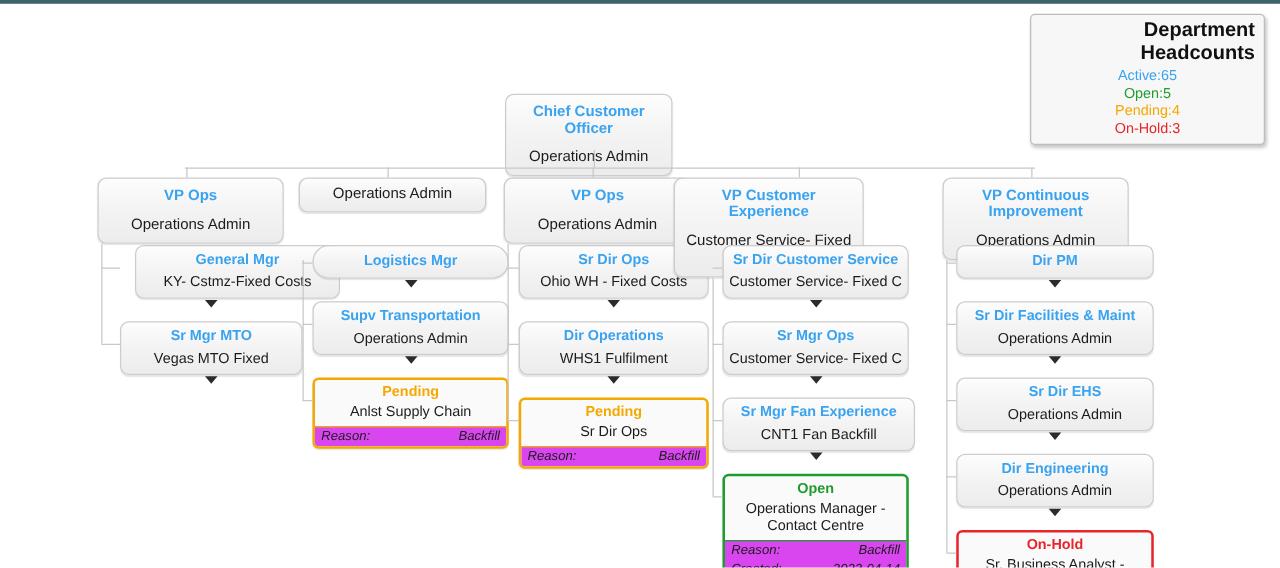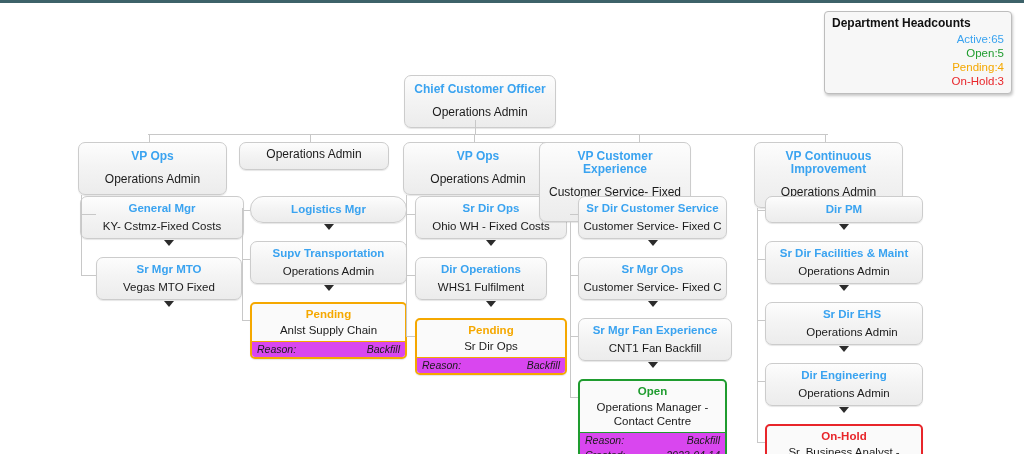--- a/index.html
+++ b/index.html
@@ -124,58 +124,58 @@
     left: 824px; top: 11px;
     width: 188px;
     box-sizing: border-box;
     background: #f7f7f7;
     border: 1px solid #bdbdbd;
     border-radius: 4px;
     box-shadow: 1px 2px 3px rgba(0,0,0,0.22);
     padding: 4px 7px 5px 7px;
   }
   #legend .legend-title {
-    text-align: left;
+    text-align: right;
     font-weight: bold;
-    font-size: 12px;
+    font-size: 16px;
     color: #111111;
     padding-bottom: 2px;
   }
   #legend .legend-row {
     display: flex;
-    justify-content: flex-end;
+    justify-content: center;
     font-size: 11.5px;
     line-height: 14px;
   }
   #legend .legend-row.active  { color: #3aa3f0; }
   #legend .legend-row.open    { color: #1f9c2f; }
   #legend .legend-row.pending { color: #f5a800; }
   #legend .legend-row.onhold  { color: #e8252a; }
 </style>
 </head>
 <body>
 
 <div id="top-strip"></div>
 
 <div id="chart-canvas">
 
-  <div class="node big" id="root-node" style="left:404px; top:72px; width:152px;">
+  <div class="node big" id="root-node" style="left:404px; top:72px; width:134px;">
     <div class="title">Chief Customer Officer</div>
     <div class="subtitle">Operations Admin</div>
   </div>
 
   <div id="generated">
       <div class="conn v" style="left:475px; top:117px; height:14px;"></div>
       <div class="conn h" style="left:148px; top:131px; width:680px;"></div>
       <div class="conn v" style="left:149px; top:131px; height:8px;"></div>
       <div class="node big" style="left: 78px; top: 139px; width: 149px;">
         <div class="title">VP Ops</div>
         <div class="subtitle">Operations Admin</div>
       </div>
-      <div class="node" style="left: 80px; top: 193px; width: 164px;">
+      <div class="node" style="left: 108px; top: 193px; width: 164px;">
         <div class="title">General Mgr</div>
         <div class="subtitle">KY- Cstmz-Fixed Costs</div>
       </div>
       <div class="conn h" style="left:81px; top:211px; width:15px;"></div>
       <div class="arrow-down" style="left:164px; top:237px;"></div>
       <div class="node" style="left: 96px; top: 254px; width: 146px;">
         <div class="title">Sr Mgr MTO</div>
         <div class="subtitle">Vegas MTO Fixed</div>
       </div>
       <div class="conn h" style="left:81px; top:272px; width:15px;"></div>
@@ -212,21 +212,21 @@
       <div class="node big" style="left: 403px; top: 139px; width: 150px;">
         <div class="title">VP Ops</div>
         <div class="subtitle">Operations Admin</div>
       </div>
       <div class="node" style="left: 415px; top: 193px; width: 152px;">
         <div class="title">Sr Dir Ops</div>
         <div class="subtitle">Ohio WH - Fixed Costs</div>
       </div>
       <div class="conn h" style="left:406px; top:211px; width:9px;"></div>
       <div class="arrow-down" style="left:486px; top:237px;"></div>
-      <div class="node" style="left: 415px; top: 254px; width: 132px;">
+      <div class="node" style="left: 415px; top: 254px; width: 152px;">
         <div class="title">Dir Operations</div>
         <div class="subtitle">WHS1 Fulfilment</div>
       </div>
       <div class="conn h" style="left:406px; top:272px; width:9px;"></div>
       <div class="arrow-down" style="left:486px; top:298px;"></div>
       <div class="node status pending" style="left: 415px; top: 315px; width: 152px;">
         <div class="title">Pending</div>
         <div class="subtitle">Sr Dir Ops</div>
         <div class="meta">
           <div class="meta-row">

